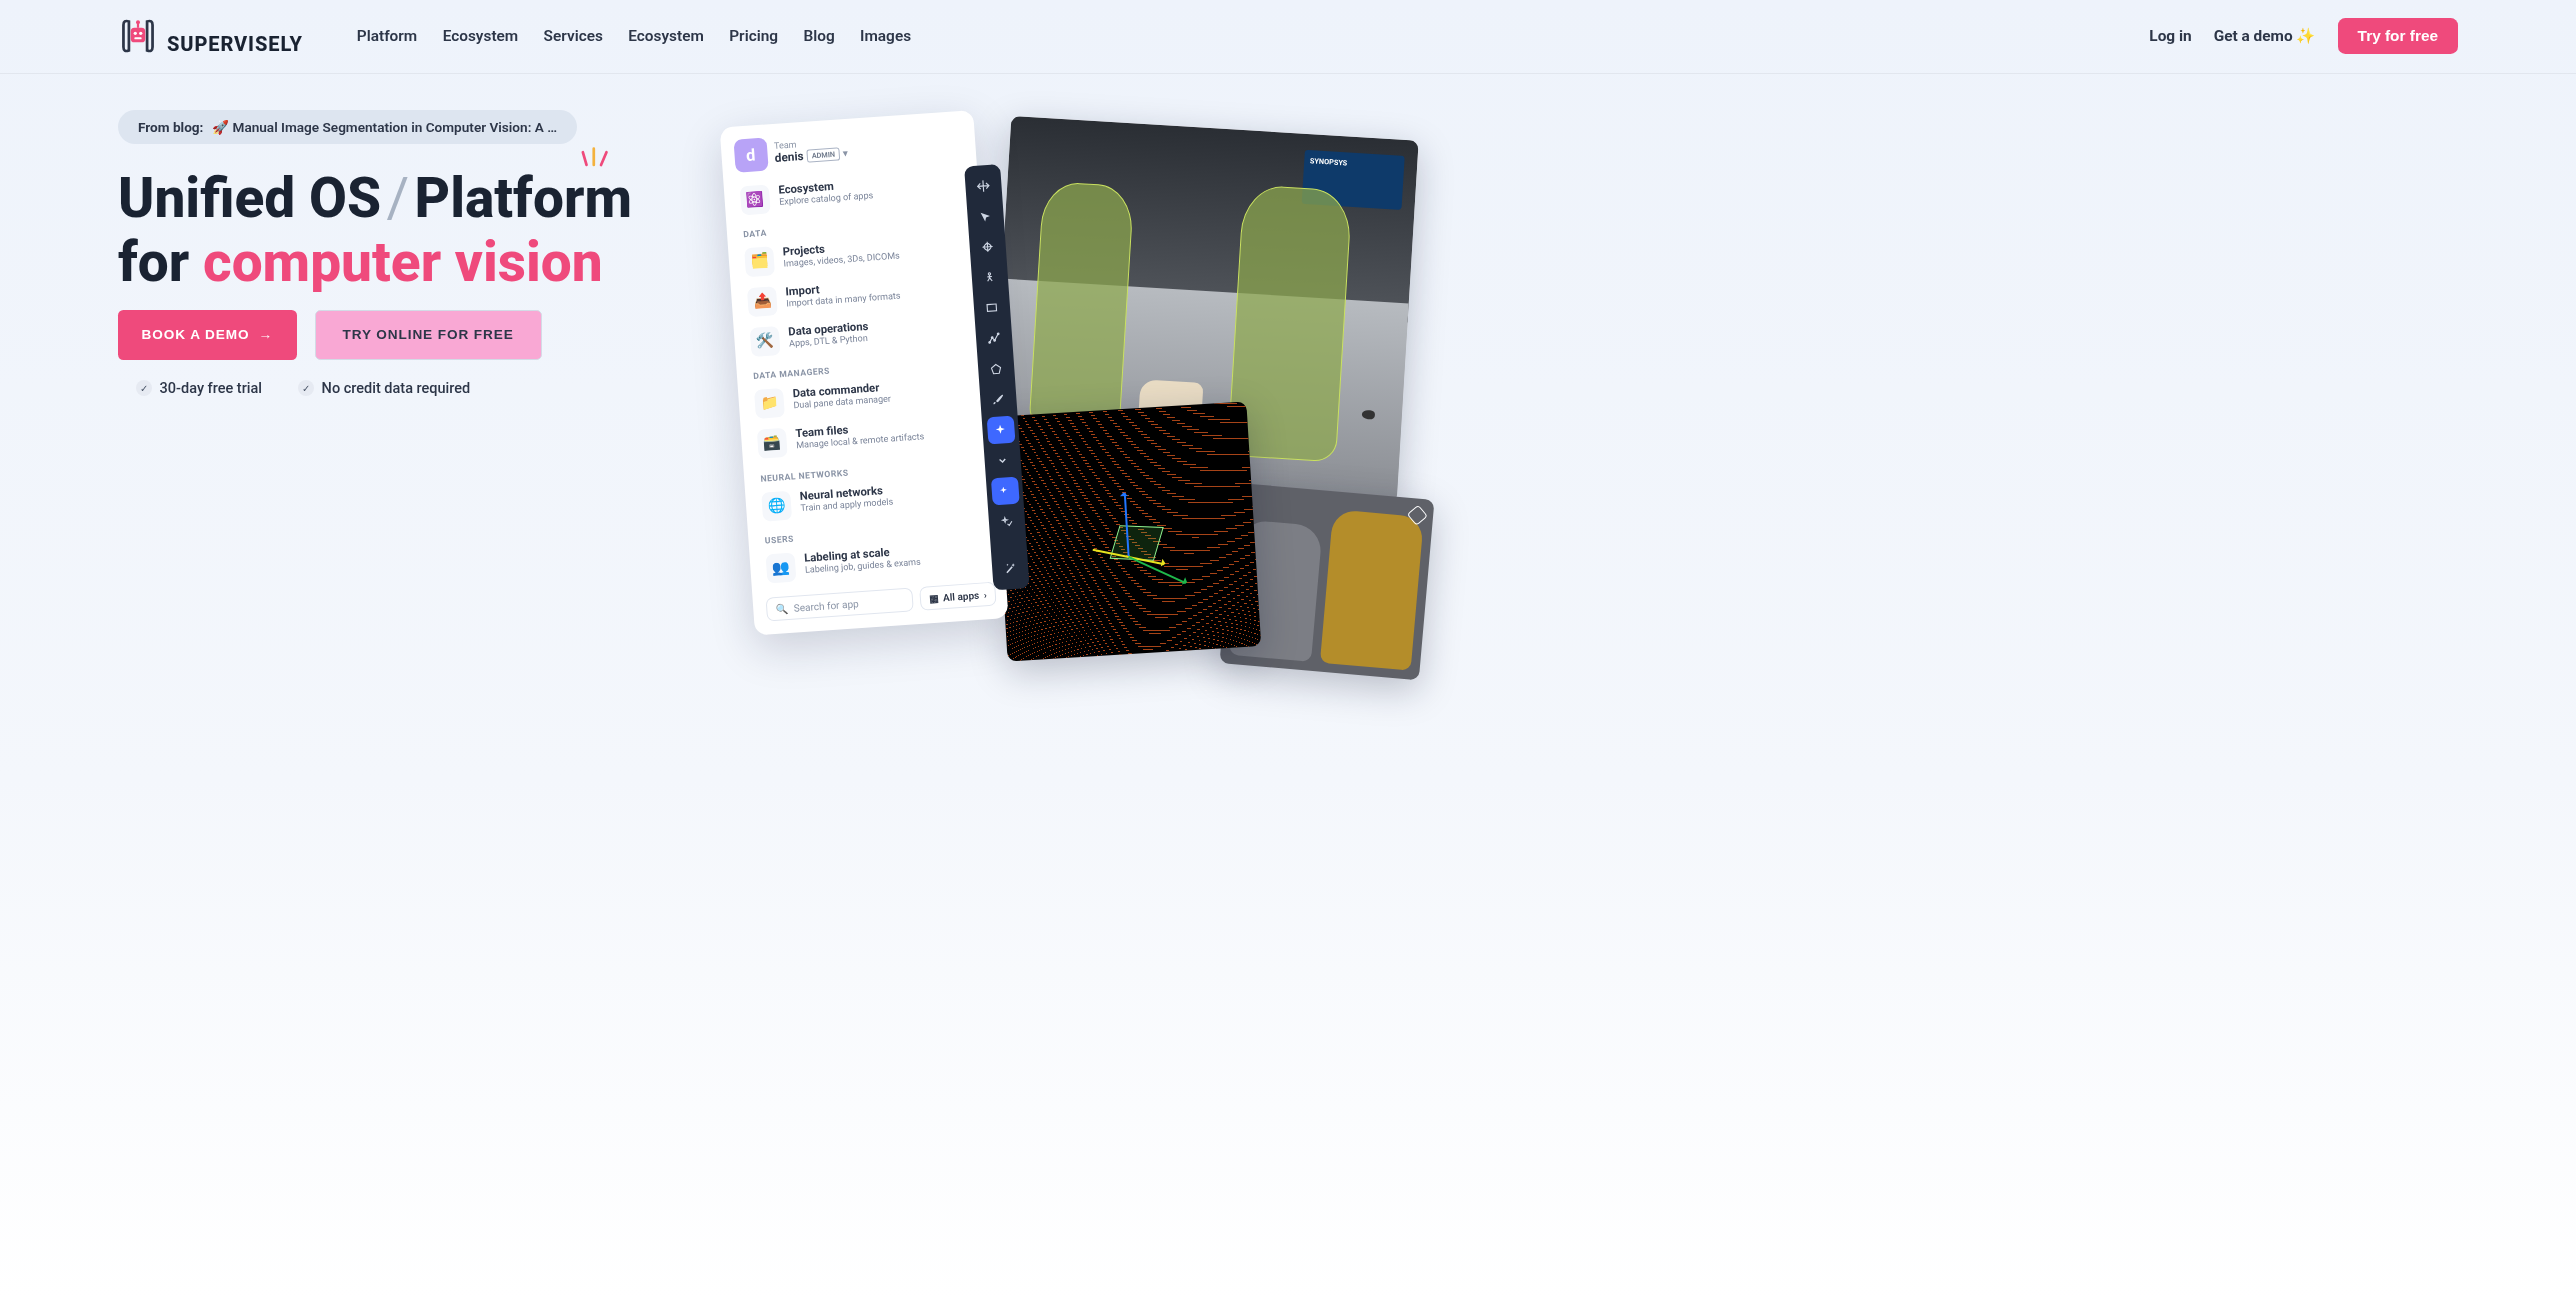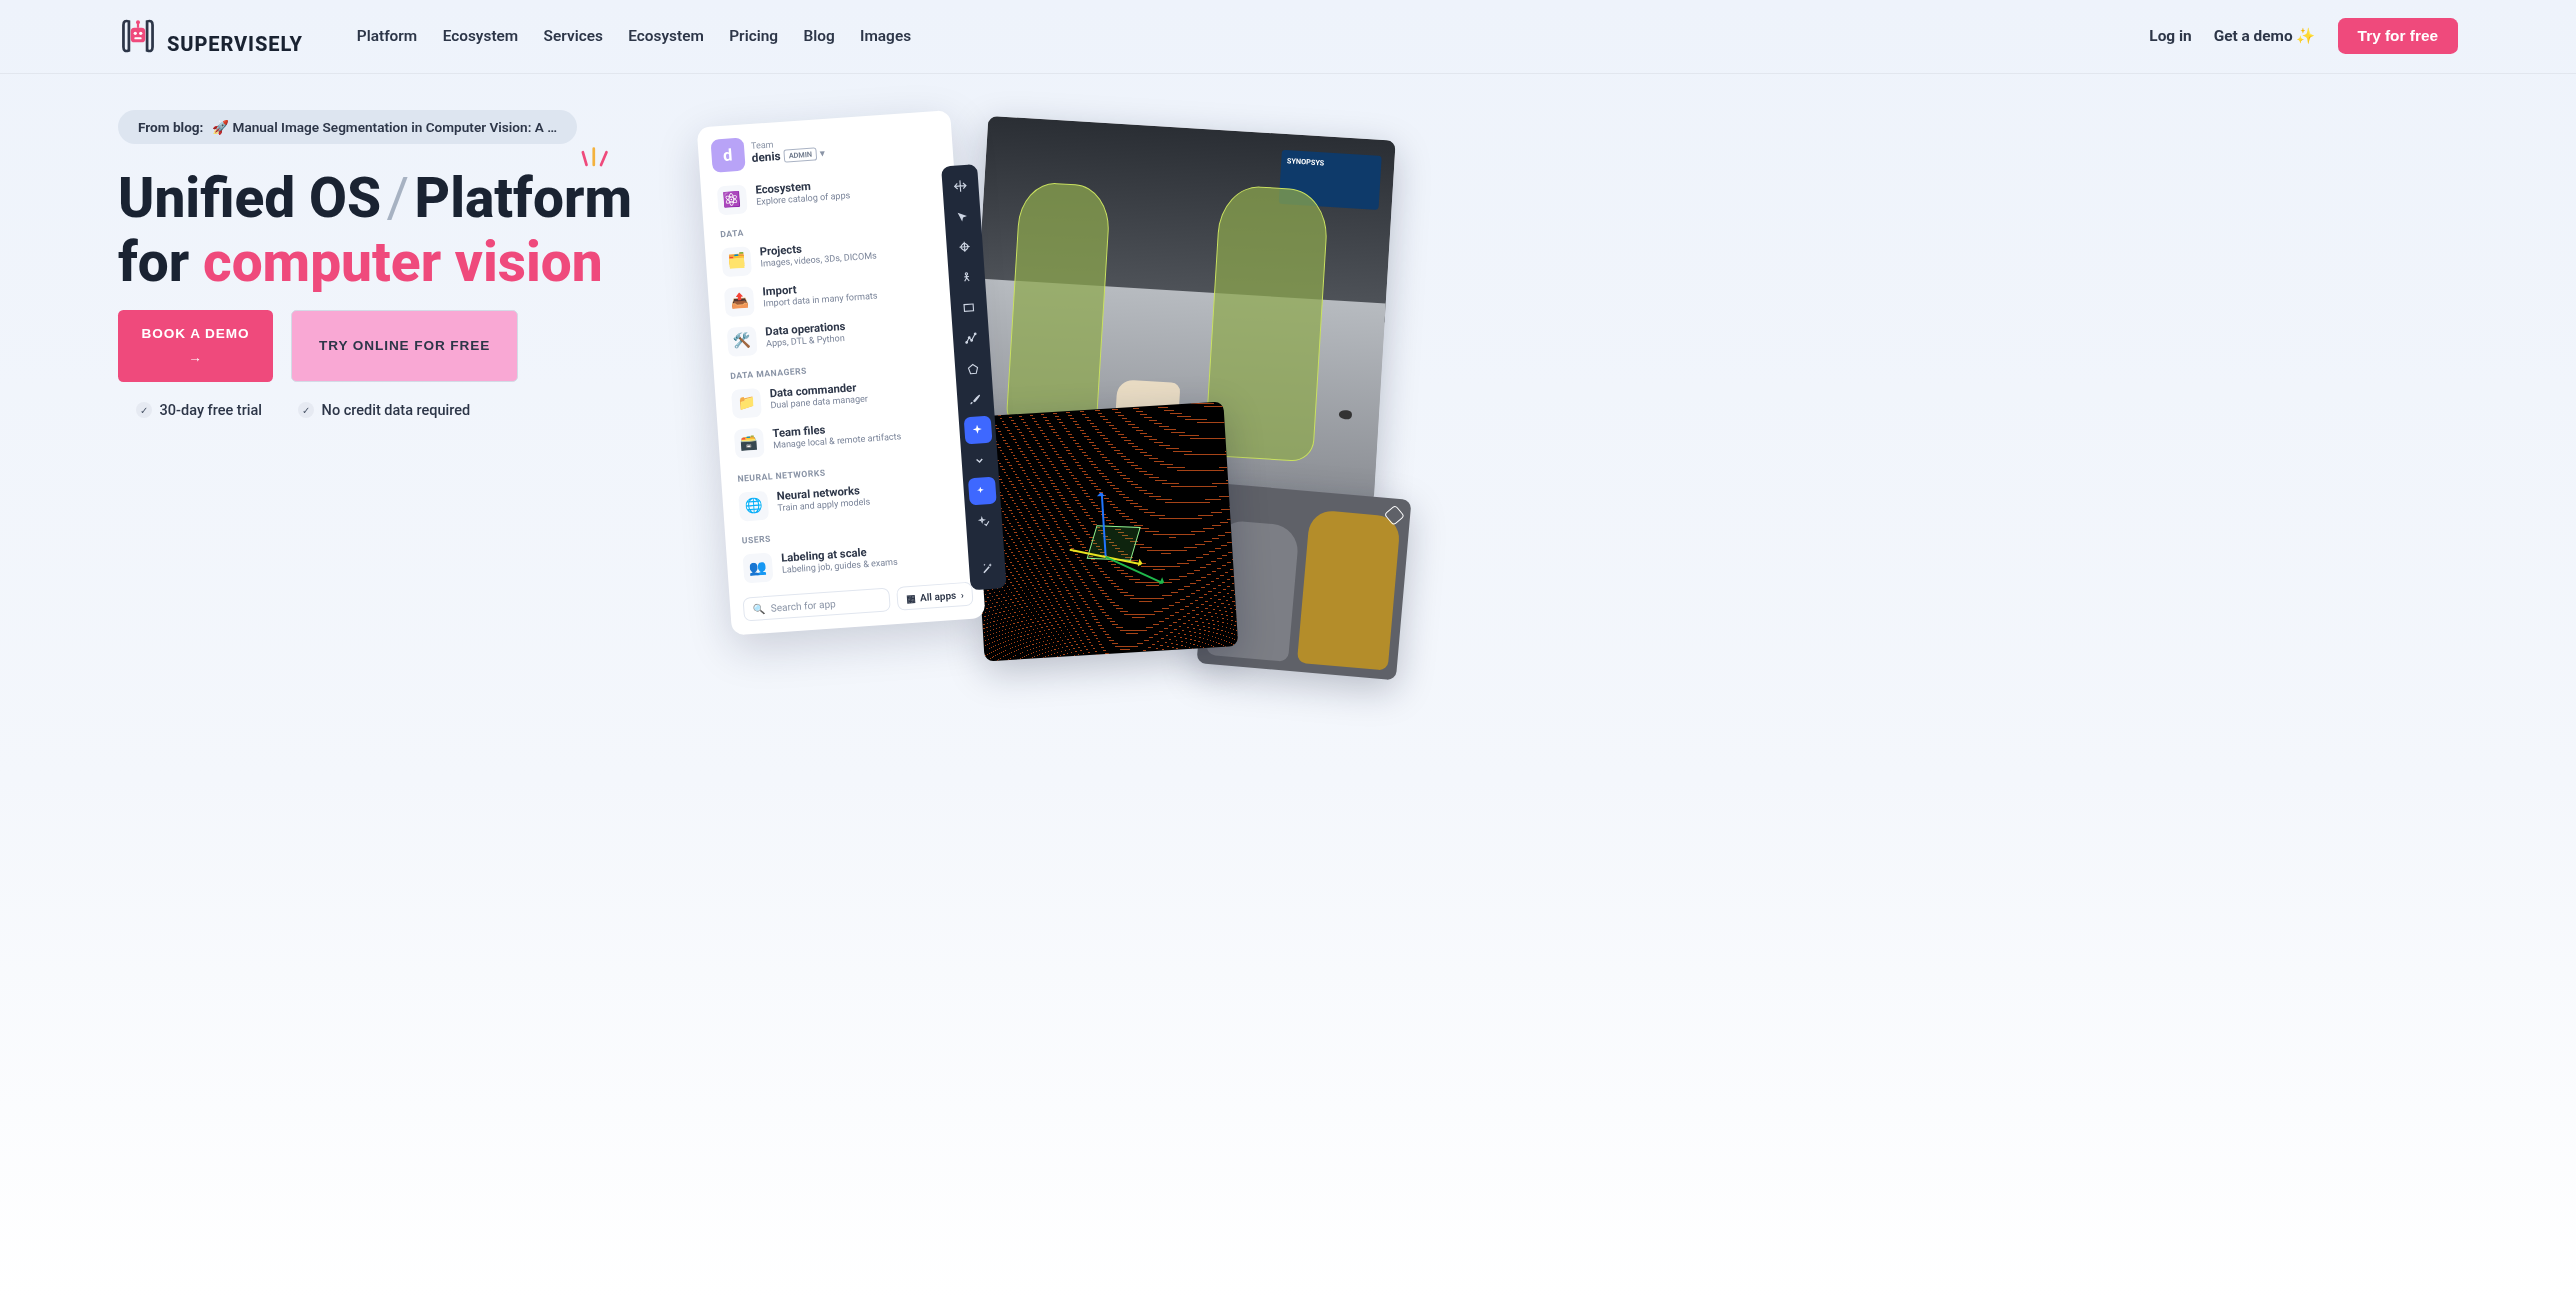--- a/index.html
+++ b/index.html
@@ -48,21 +48,21 @@
   padding: 9px 20px;
   border-radius: 7.3px;
   border: none;
   cursor: pointer;
 }
 
 
 .hero {
   display: flex;
   padding: 27px 0 0 118px;
-  gap: 16px;
+  gap: 39px;
   position: relative;
 }
 .hero-left { flex: 0 0 562px; padding-top: 9px; }
 .tag-pill {
   display: inline-block;
   background: #dde5f0;
   padding: 9px 20px;
   border-radius: 22px;
   font-size: 13.6px;
   font-weight: 600;
@@ -100,21 +100,20 @@
   font-weight: 800;
   font-size: 13.6px;
   letter-spacing: 0.9px;
   padding: 16.3px 23.6px;
   border-radius: 5.4px;
   border: none;
   cursor: pointer;
   display: flex;
   align-items: center;
   gap: 9px;
-  flex-direction: column;
 }
 .btn-try-online {
   background: #f9a8d4;
   color: #2d3648;
   font-weight: 800;
   font-size: 13.6px;
   letter-spacing: 0.9px;
   padding: 16.3px 27px;
   border-radius: 5.4px;
   border: 1.4px solid #d3dbe6;

